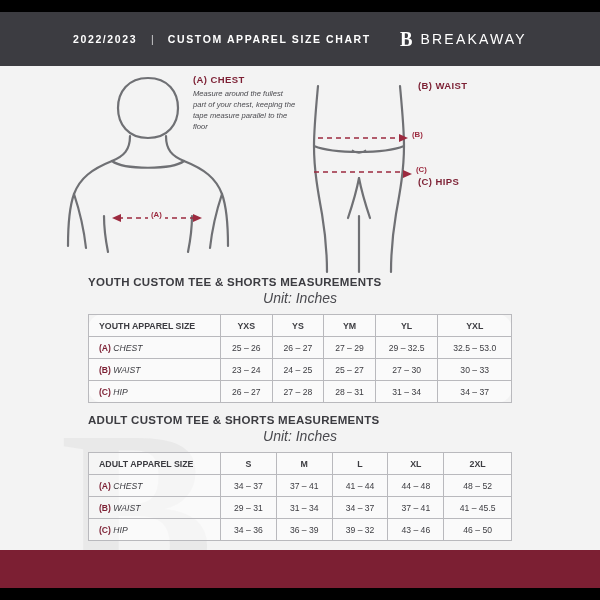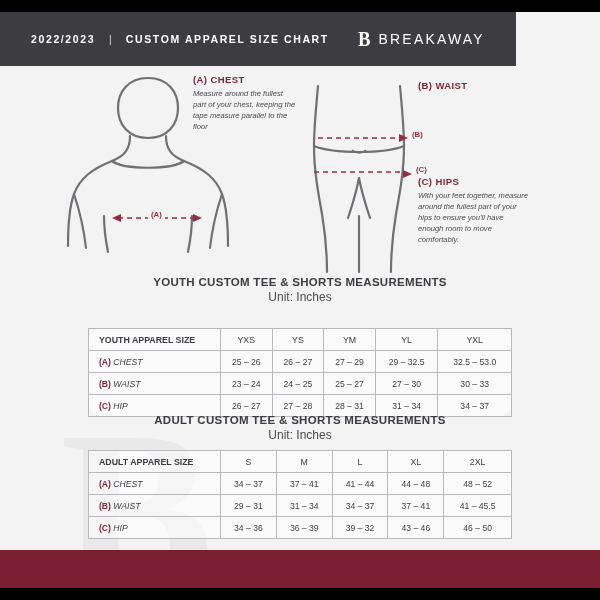--- a/index.html
+++ b/index.html
@@ -22,21 +22,21 @@
     font-family: "Liberation Serif", serif;
     font-size: 230px;
     color: #e9e9e9;
     font-weight: bold;
     line-height: 1;
     user-select: none;
   }
   
   .header {
     position: absolute; left: 0; top: 0;
-    width: 516px; height: 54px;
+    width: 600px; height: 54px;
     background: #3c3c41;
     color: #ffffff;
     display: flex;
     align-items: center;
     justify-content: center;
   }
   .header-inner { display: flex; align-items: center; gap: 14px; }
   .h-title {
     font-size: 10.5px;
     letter-spacing: 1.6px;
@@ -80,30 +80,31 @@
     font-size: 7.6px;
     font-style: italic;
     line-height: 1.45;
   }
   .co-chest { left: 193px; top: 8px; width: 105px; }
   .co-waist { left: 418px; top: 14px; }
   .co-hips  { left: 418px; top: 110px; }
 
   
   .sec-title {
-    text-align: center;
+    text-align: left;
     color: #3c3c41;
     font-size: 11.5px;
     font-weight: bold;
     letter-spacing: .3px;
   }
   .sec-sub {
     text-align: center;
     color: #4a4a4f;
-    font-size: 12px;
+    font-size: 14px;
+    font-style: italic;
     margin-top: 2px;
   }
   .tbl-wrap { position: absolute; left: 88px; width: 424px; }
   table {
     width: 100%;
     border-collapse: collapse;
     background: rgba(255,255,255,0.55);
   }
   th, td {
     border: 1px solid #b9b9bd;
@@ -112,21 +113,21 @@
     color: #3c3c41;
     text-align: center;
     padding: 0 2px;
   }
   th.rowhead, td.rowhead {
     text-align: left;
     padding-left: 10px;
     width: 132px;
   }
   th { font-weight: bold; font-size: 8.8px; }
-  th.colhead { font-weight: normal; }
+  th.colhead { font-weight: bold; }
   td.rowhead .tag { color: #7c1f33; font-weight: bold; }
   td.rowhead .lbl { color: #3c3c41; font-style: italic; }
 </style>
 </head>
 <body>
 
 <div class="page">
 
   <div class="watermark">B</div>
 
@@ -194,28 +195,27 @@
 
     <div class="callout co-chest">
       <div class="c-title">(A) CHEST</div>
       <div class="c-body">Measure around the fullest part of your chest, keeping the tape measure parallel to the floor</div>
     </div>
     <div class="callout co-waist">
       <div class="c-title">(B) WAIST</div>
     </div>
     <div class="callout co-hips">
       <div class="c-title">(C) HIPS</div>
-      <div class="c-body">With your feet together, measure around the fullest part of your hips to ensure you'll have enough room to move comfortably.</div>
     </div>
   </div>
 
   <div class="tbl-wrap" style="top:264px;">
     <div class="sec-title">YOUTH CUSTOM TEE &amp; SHORTS MEASUREMENTS</div>
     <div class="sec-sub">Unit: Inches</div>
-    <table style="margin-top:24px;border-radius:15px;">
+    <table style="margin-top:8px;border-radius:15px;">
       <thead>
         <tr>
           <th class="rowhead">YOUTH APPAREL SIZE</th>
           <th class="colhead">YXS</th>
           <th class="colhead">YS</th>
           <th class="colhead">YM</th>
           <th class="colhead">YL</th>
           <th class="colhead">YXL</th>
         </tr>
       </thead>

